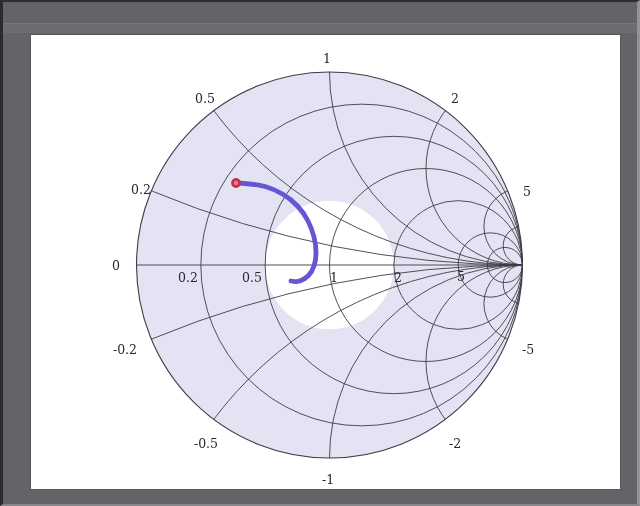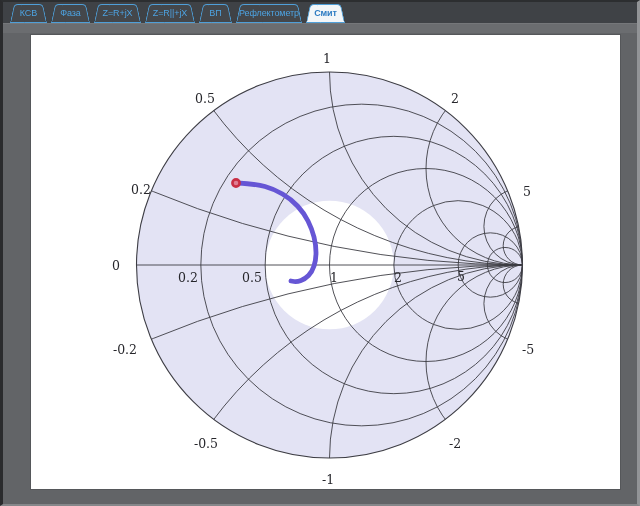--- a/index.html
+++ b/index.html
@@ -38,43 +38,20 @@
   .panel{
     position:absolute;left:28px;top:33px;width:589px;height:454px;
     background:#ffffff;box-shadow:0 0 0 1px #55575a;
   }
   svg text{font-family:"DejaVu Serif",serif;}
 </style>
 </head>
 <body>
 
 <div class="screen">
-  <div class="titlebar">
-      <div class="tab" style="width: 37px; --fill: #44474b;">
-        <span class="lbl">КСВ</span>
-      </div>
-      <div class="tab" style="width: 39px; --fill: #44474b;">
-        <span class="lbl">Фаза</span>
-      </div>
-      <div class="tab" style="width: 47px; --fill: #44474b;">
-        <span class="lbl">Z=R+jX</span>
-      </div>
-      <div class="tab" style="width: 50px; --fill: #44474b;">
-        <span class="lbl">Z=R||+jX</span>
-      </div>
-      <div class="tab" style="width: 33px; --fill: #44474b;">
-        <span class="lbl">ВП</span>
-      </div>
-      <div class="tab" style="width: 66px; --fill: #44474b;">
-        <span class="lbl">Рефлектометр</span>
-      </div>
-      <div class="tab active" style="width: 39px; --fill: #f3f6f8;">
-        <span class="lbl">Смит</span>
-      </div>
-    </div>
   <div class="substrip"></div>
   <div class="panel">
     <svg width="589" height="454" viewBox="0 0 589 454">
         <defs>
           <clipPath id="disk">
             <circle cx="298.5" cy="230" r="193"></circle>
           </clipPath>
         </defs>
         <circle cx="298.5" cy="230" r="193" fill="#e3e3f4" stroke="none"></circle>
         <circle cx="298.5" cy="230" r="64.3269" fill="#ffffff" stroke="none"></circle>

